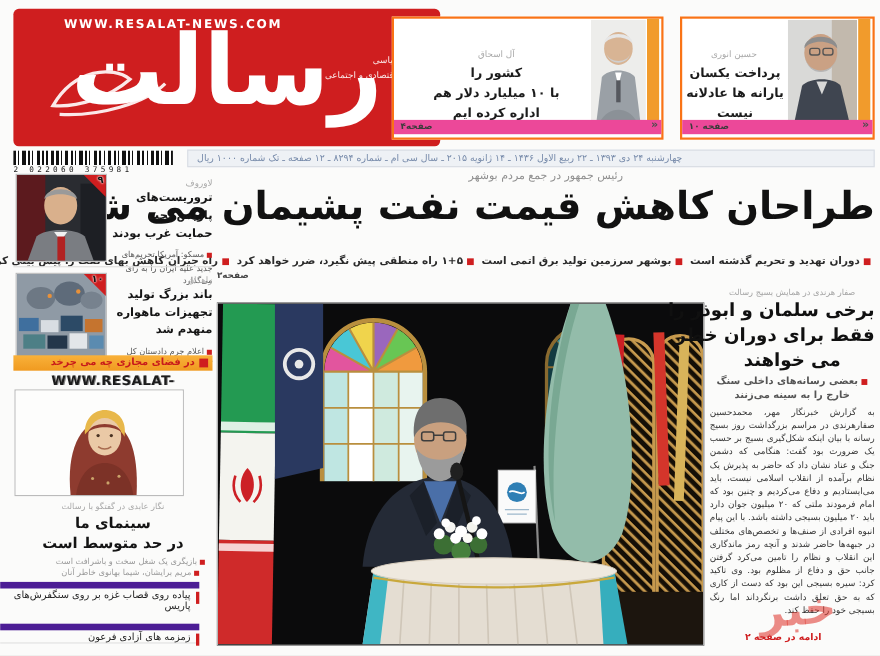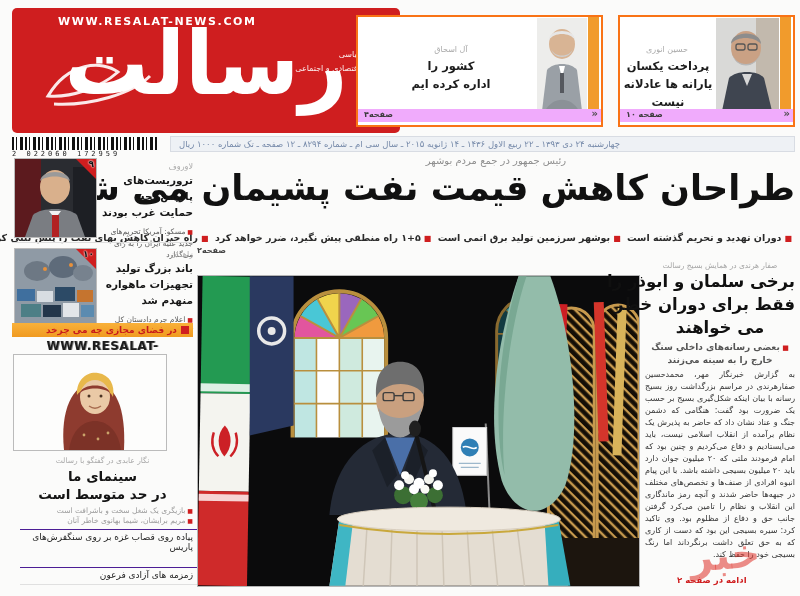--- a/index.html
+++ b/index.html
@@ -10,21 +10,21 @@
   .masthead{left:12px;top:8px;width:388px;height:125px;background:#cf1e1f;border-radius:5px;overflow:hidden;}
   .m-url{left:46px;top:7px;color:#fff;font-size:11px;font-weight:bold;letter-spacing:1.6px;direction:ltr;}
   .m-logo{left:0;top:14px;width:100%;text-align:center;color:#fff;font-size:84px;font-weight:bold;line-height:1.0;transform:scaleY(1.05);}
   .m-tag{right:9px;top:40px;text-align:right;color:#fff;font-size:8px;line-height:1.75;opacity:.92;}
   
   .teaser{top:15px;height:112px;background:#fff;border:2px solid #f97316;}
   .t1{left:356px;width:247px;} .t2{left:618px;width:177px;}
   .t-orange{top:0;height:95px;width:11px;background:#f19b2c;}
   .t-kicker{color:#a9a9a9;font-size:8px;text-align:center;}
   .t-head{color:#1c1c1c;font-size:11.5px;font-weight:bold;text-align:center;line-height:1.55;}
-  .t-bar{left:0;bottom:3px;height:13px;width:100%;background:#f0abfc;}
+  .t-bar{left:0;bottom:3px;height:13px;width:100%;background:#ec4899;}
   .t-page{right:auto;left:6px;top:1px;font-size:8px;font-weight:bold;color:#3c3c3c;position:absolute;}
   .chev{position:absolute;right:3px;top:-1px;color:#4d4d4d;font-size:10px;font-weight:bold;}
   .chev::before{content:"«";}
   
   .dateline{left:170px;top:136px;width:625px;height:16px;background:#eef1f5;border:1px solid #d8dce3;color:#7589a9;font-size:8.5px;line-height:14px;padding-left:8px;text-align:left;direction:rtl;}
   .barcode{left:12px;top:137px;width:145px;height:13px;background:repeating-linear-gradient(90deg,#111 0 2px,#fff 2px 4px,#111 4px 5px,#fff 5px 8px,#111 8px 11px,#fff 11px 13px);}
   .bdigits{left:12px;top:150px;width:145px;font-size:7px;letter-spacing:3px;color:#222;direction:ltr;text-align:left;font-family:"DejaVu Sans Mono",monospace;}
   
   .lead-kicker{left:197px;top:155px;width:598px;text-align:center;color:#8f8f8f;font-size:10px;}
   .lead-head{left:197px;top:168px;width:598px;text-align:center;color:#111;font-size:35px;font-weight:bold;white-space:nowrap;}
@@ -40,23 +40,23 @@
   .sb-head{color:#161616;font-size:10.5px;font-weight:bold;text-align:right;line-height:1.5;}
   .sb-note{color:#5a5a5a;font-size:7.5px;text-align:right;line-height:1.55;margin-top:18px;}
   .sb-note::before{content:"■ ";color:#cf1e1f;font-size:6px;}
   .divider{left:12px;width:181px;height:1px;background:#ddd;}
   .banner{left:12px;top:323px;width:181px;height:14px;background:linear-gradient(180deg,#f9b13a,#f09a20);display:flex;align-items:center;justify-content:flex-start;padding:0 4px;}
   .banner-sq{width:8px;height:8px;background:#cf1e1f;margin-left:4px;}
   .banner-t{color:#c81b1b;font-size:9px;font-weight:bold;}
   .sb-url{left:12px;top:339px;width:181px;text-align:center;color:#1c1c1c;font-size:12px;font-weight:bold;letter-spacing:.5px;direction:ltr;text-shadow:1px 0 0 #888;}
   .iv-kicker{left:12px;top:456px;width:181px;text-align:center;color:#a9a9a9;font-size:7.5px;}
   .iv-h{left:12px;width:181px;text-align:center;color:#141414;font-size:13.5px;font-weight:bold;}
-  .iv-note{left:12px;width:181px;text-align:right;color:#9b9b9b;font-size:7.5px;}
+  .iv-note{left:28px;width:181px;text-align:center;color:#9b9b9b;font-size:7.5px;}
   .iv-note::before{content:"■ ";color:#cf1e1f;font-size:6px;}
-  .link-row{left:20px;width:181px;height:18px;border-top:1px solid #4c1d95;position:absolute;text-decoration:underline;}
+  .link-row{left:0;width:181px;height:18px;border-top:6px solid #4c1d95;position:absolute;text-decoration:underline;}
   .link-row .bar{position:absolute;right:0;top:3px;width:3px;height:11px;background:#cf1e1f;}
   .link-row .txt{position:absolute;right:8px;top:2px;font-size:9px;color:#222;}
   
   .ms-kicker{left:645px;top:261px;width:150px;text-align:center;color:#a5a5a5;font-size:7.5px;}
   .ms-h{left:645px;width:150px;text-align:center;color:#101010;font-size:16.5px;font-weight:bold;white-space:nowrap;}
   .ms-sub{left:645px;top:341px;width:150px;text-align:center;color:#555;font-size:9px;font-weight:bold;line-height:1.45;}
   .ms-sub::before{content:"■ ";color:#cf1e1f;font-size:7px;}
   .ms-body{left:645px;top:369px;width:150px;height:200px;overflow:hidden;color:#333;font-size:8px;line-height:1.5;text-align:justify;}
   .ms-body p{margin:0 0 3px 0;}
   .ms-cont{left:677px;top:575px;font-size:8.5px;font-weight:bold;color:#cf1e1f;text-align:right;}
@@ -89,20 +89,21 @@
       <path d="M12 22 C12 10 38 10 38 22 C33 14 17 14 12 22 Z" fill="#e6e6e6"></path>
       <path d="M14 30 C16 42 34 42 36 30 C34 40 16 40 14 30 Z" fill="#cfcfcf"></path>
       <path d="M5 93 L10 52 C16 44 34 44 40 52 L45 93 Z" fill="#9aa0a6"></path>
       <path d="M22 48 L25 60 L28 48 Z" fill="#fff"></path>
       <rect x="23" y="55" width="4" height="20" fill="#55585e"></rect>
       <path d="M8 93 C16 78 34 78 42 93 Z" fill="#8b9197"></path>
     </svg>
     <div class="abs t-kicker" style="right:70px;top:28px;width:160px;">آل اسحاق</div>
     <div class="abs t-head" style="right:66px;top:41px;width:168px;">
       <div>کشور را</div>
+      <div>با ۱۰ میلیارد دلار هم</div>
       <div>اداره کرده ایم</div>
     </div>
     <div class="abs t-bar">
       <span class="t-page">صفحه۴</span>
       <span class="chev"></span>
     </div>
   </div>
 
   <div class="abs teaser t2">
     <div class="abs t-orange" style="right:2px;"></div>
@@ -124,21 +125,21 @@
       <div>نیست</div>
     </div>
     <div class="abs t-bar">
       <span class="t-page">صفحه ۱۰</span>
       <span class="chev"></span>
     </div>
   </div>
 
   <div class="abs dateline">چهارشنبه ۲۴ دی ۱۳۹۳ ـ ۲۲ ربیع الاول ۱۴۳۶ ـ ۱۴ ژانویه ۲۰۱۵ ـ سال سی ام ـ شماره ۸۲۹۴ ـ ۱۲ صفحه ـ تک شماره ۱۰۰۰ ریال</div>
   <div class="abs barcode"></div>
-  <div class="abs bdigits">2 022060 172959</div>
+  <div class="abs bdigits">2 022060 375981</div>
 
   <div class="abs lead-kicker">رئیس جمهور در جمع مردم بوشهر</div>
   <div class="abs lead-head">طراحان کاهش قیمت نفت پشیمان می شوند</div>
   <div class="abs lead-bullets">
     <span class="rsq">■</span><span>دوران تهدید و تحریم گذشته است</span>
     <span class="rsq">■</span><span>بوشهر سرزمین تولید برق اتمی است</span>
     <span class="rsq">■</span><span>۵+۱ راه منطقی پیش نگیرد، ضرر خواهد کرد</span>
     <span class="rsq">■</span><span>راه جبران کاهش بهای نفت را پیش بینی کرده ایم</span>
   </div>
   <div class="abs lead-page">صفحه۲</div>

